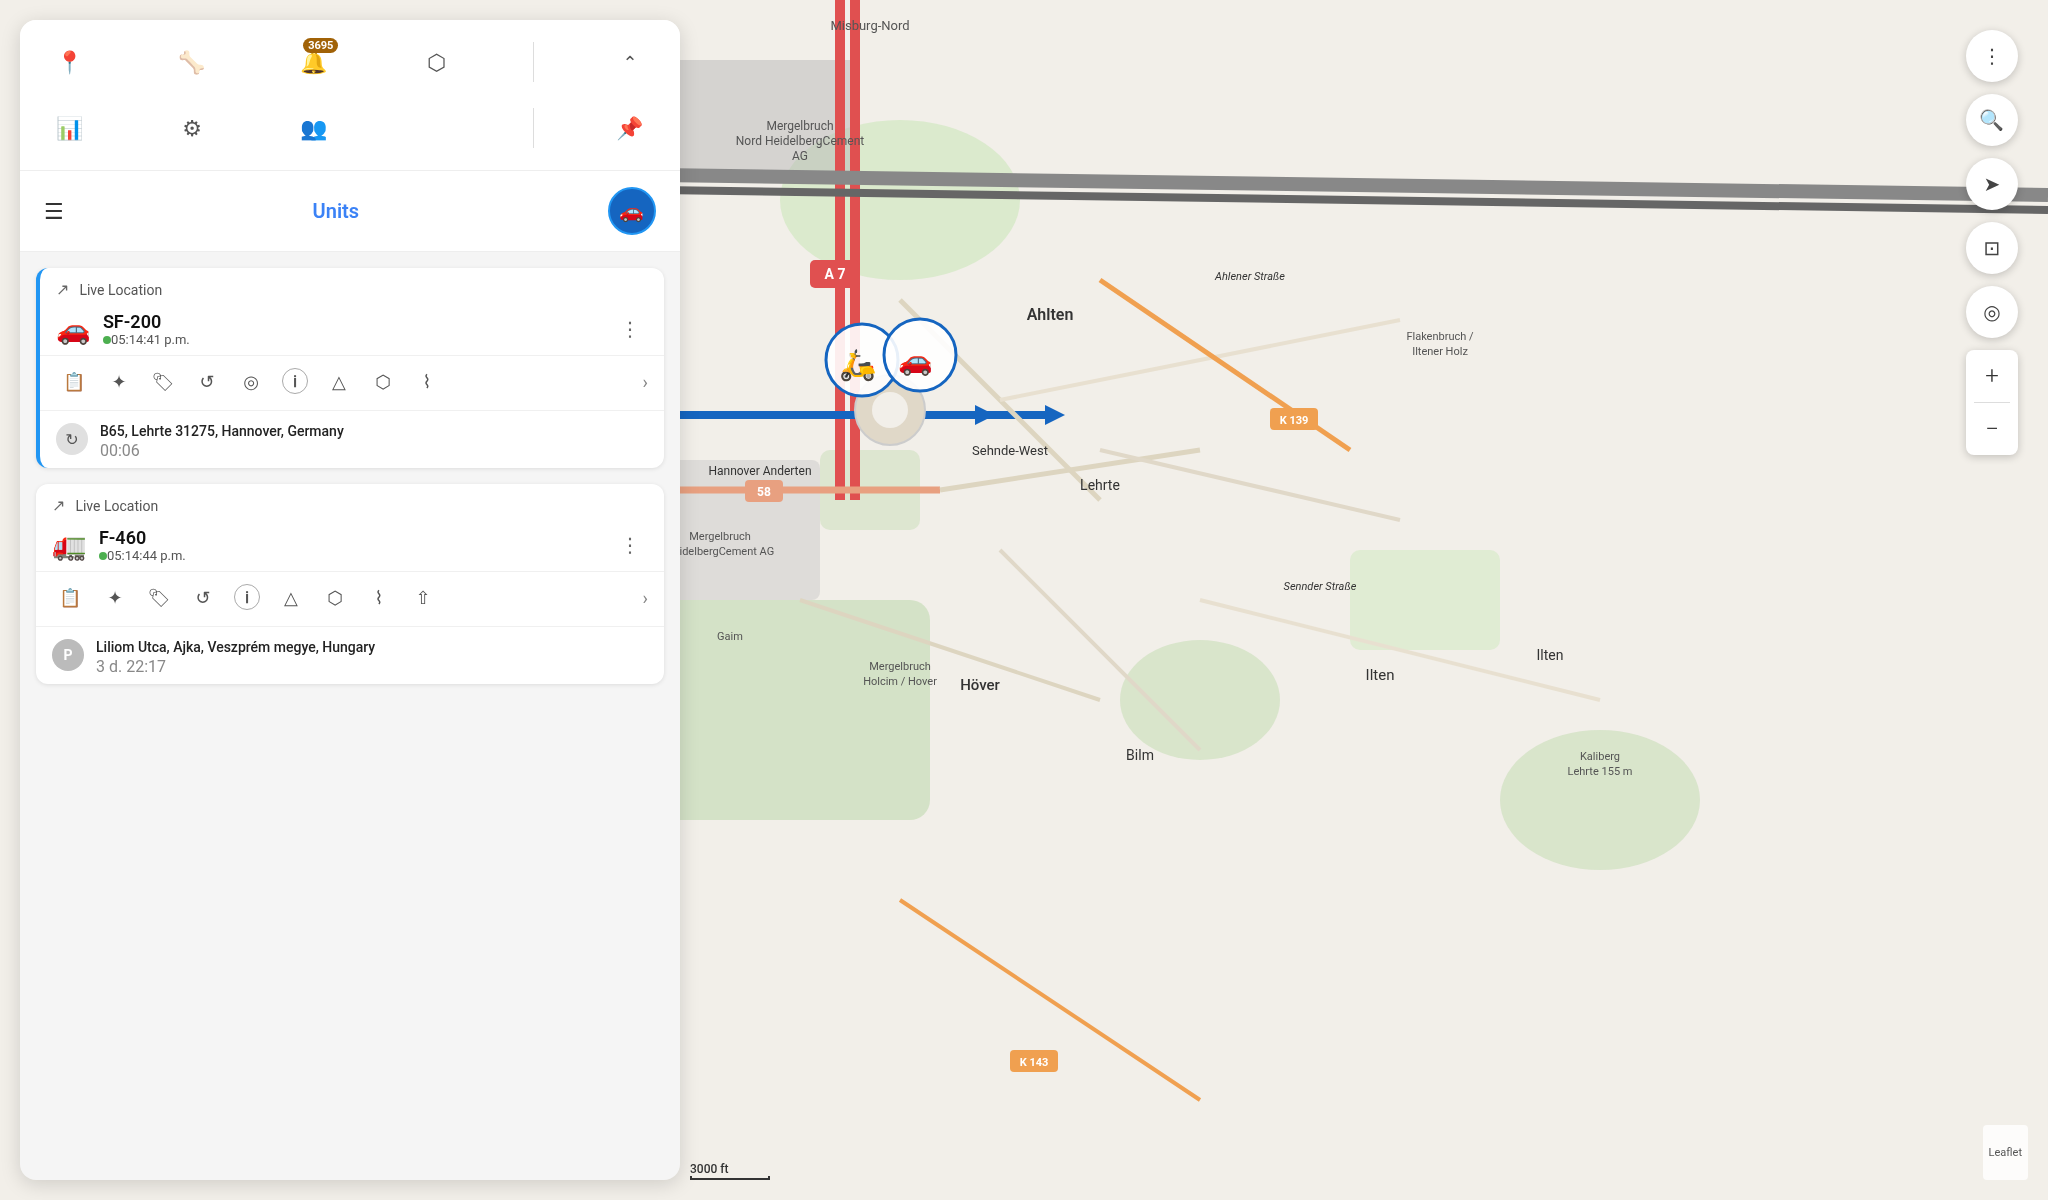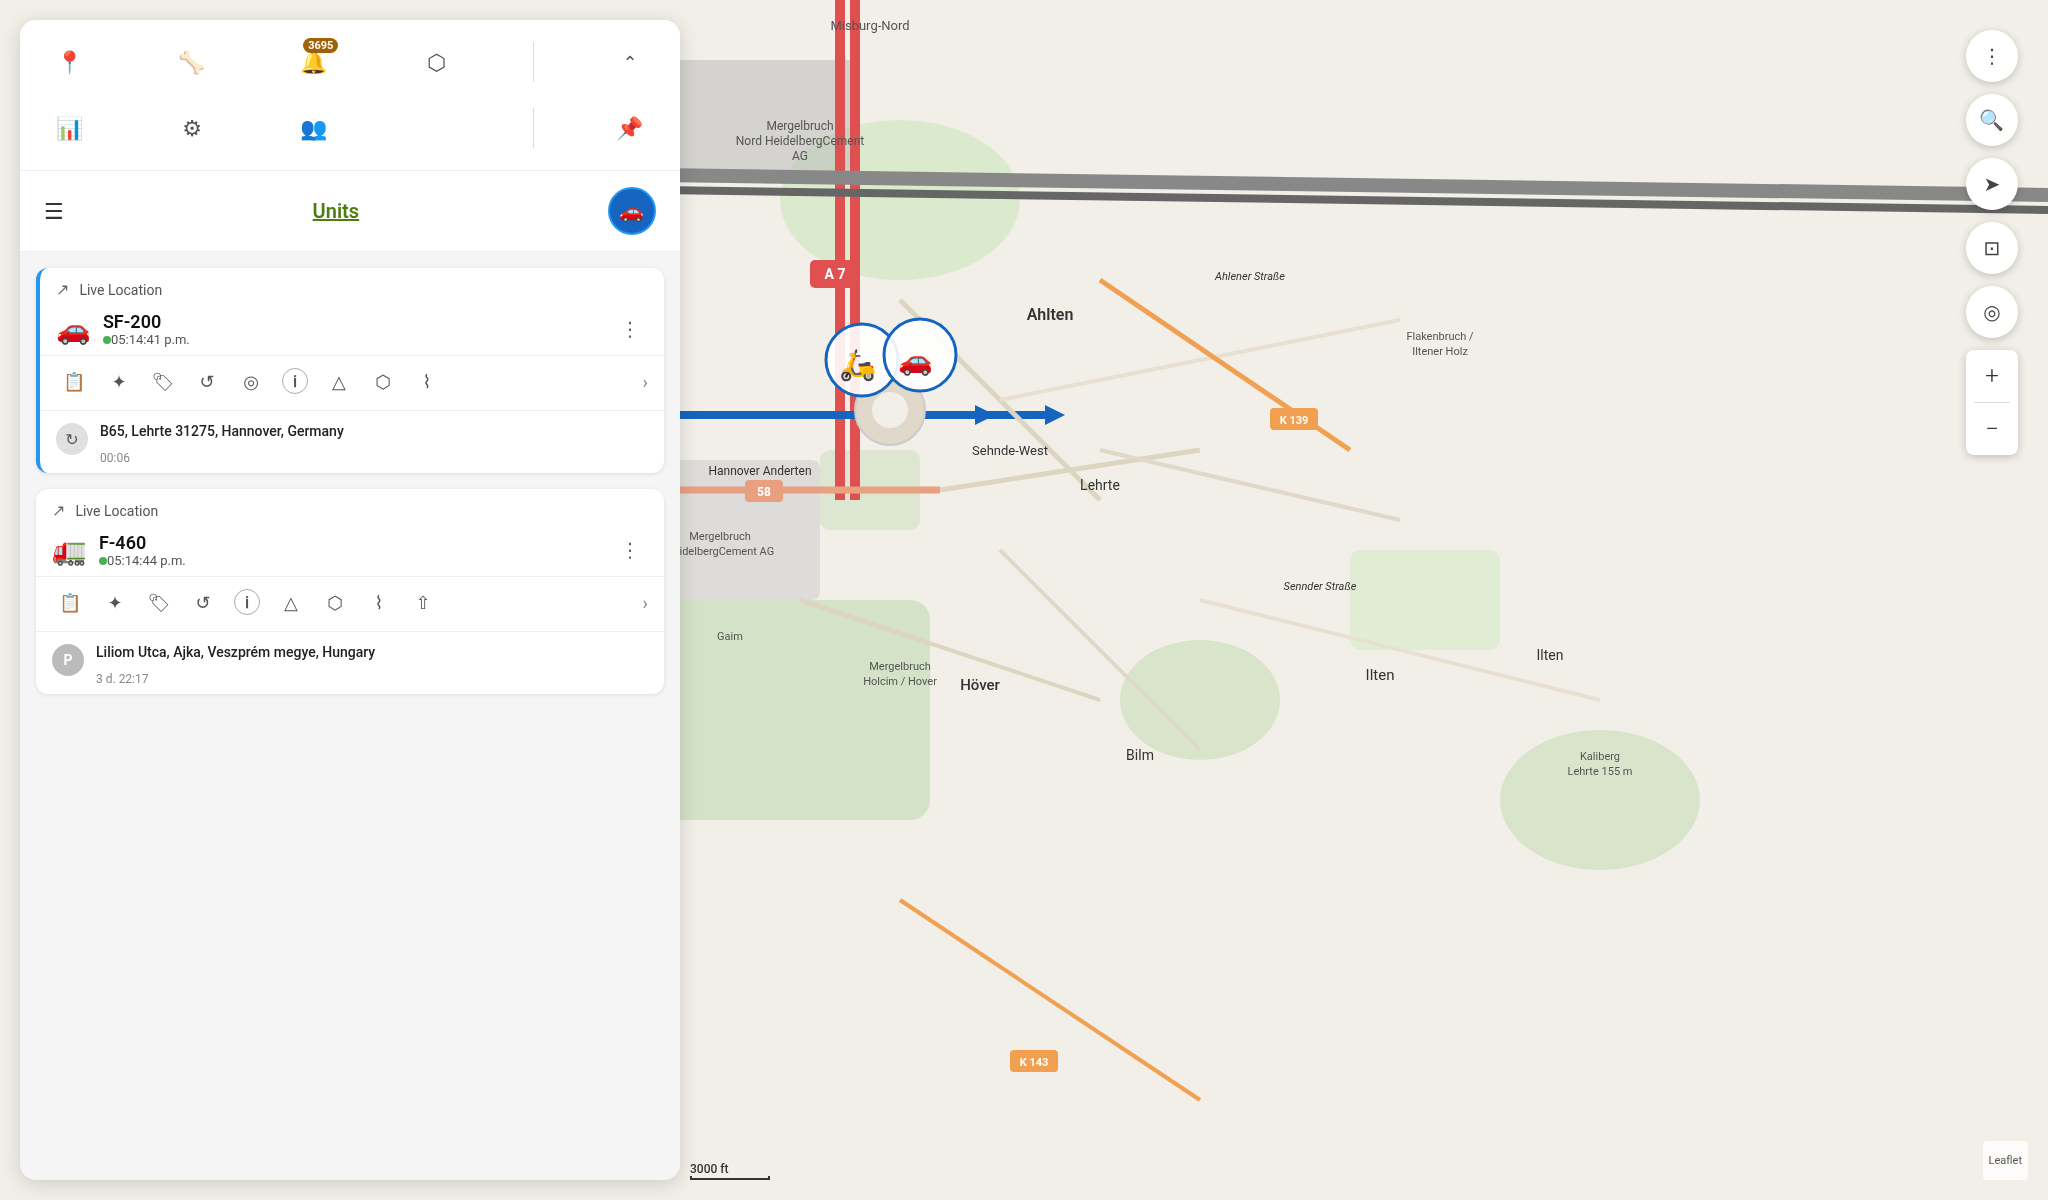--- a/index.html
+++ b/index.html
@@ -88,22 +88,21 @@
 
     .menu-icon {
       font-size: 22px;
       cursor: pointer;
       color: #333;
     }
 
     .units-title {
       font-size: 20px;
       font-weight: 600;
-      color: #4d7c0f;
-      text-decoration: underline;
+      color: #3b82f6;
     }
 
     .units-avatar {
       width: 48px; height: 48px;
       border-radius: 50%;
       border: 2.5px solid #2196F3;
       background: #1565C0;
       display: flex; align-items: center; justify-content: center;
       font-size: 20px;
       cursor: pointer;
@@ -232,23 +231,23 @@
       color: #555;
     }
 
     .location-info .address {
       font-size: 14px;
       color: #222;
       font-weight: 500;
     }
 
     .location-info .time-ago {
-      font-size: 12px;
+      font-size: 16px;
       color: #888;
-      margin-top: 12px;
+      margin-top: 2px;
     }
 
     .speed-row {
       padding: 4px 16px 14px;
       font-size: 14px;
       color: #333;
     }
 
     
     #map-controls-right {
@@ -325,21 +324,21 @@
     }
 
     
     #attribution {
       position: absolute;
       bottom: 20px;
       right: 20px;
       font-size: 11px;
       color: #555;
       background: rgba(255,255,255,0.8);
-      padding: 13px 6px;
+      padding: 21px 6px;
       border-radius: 4px;
     }
   </style>
 </head>
 <body>
 
 <div id="map-bg">
   <svg class="map-svg" viewBox="0 0 2048 1200" xmlns="http://www.w3.org/2000/svg">
 
     <rect width="2048" height="1200" fill="#f2efe9"></rect>

